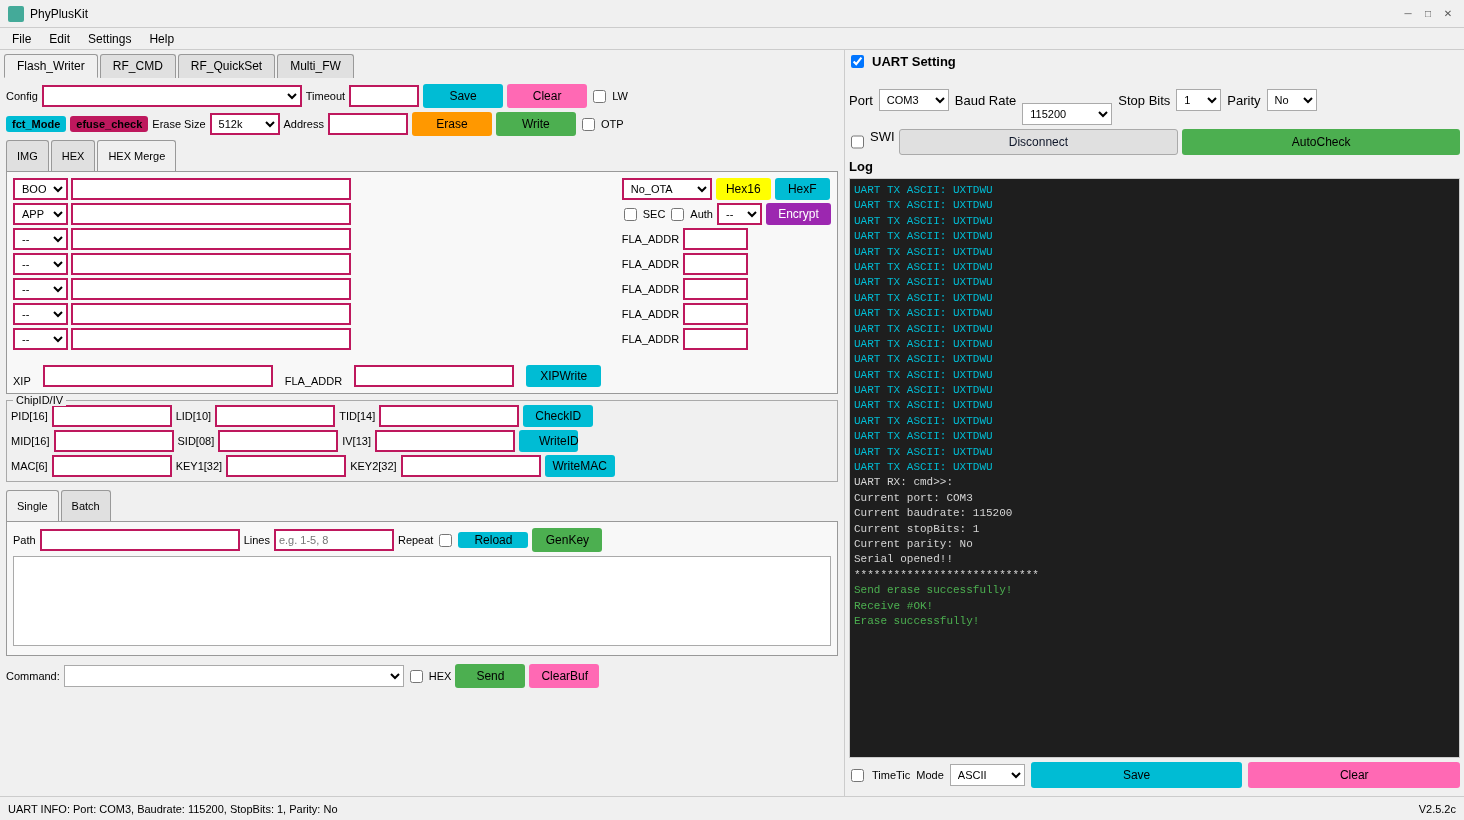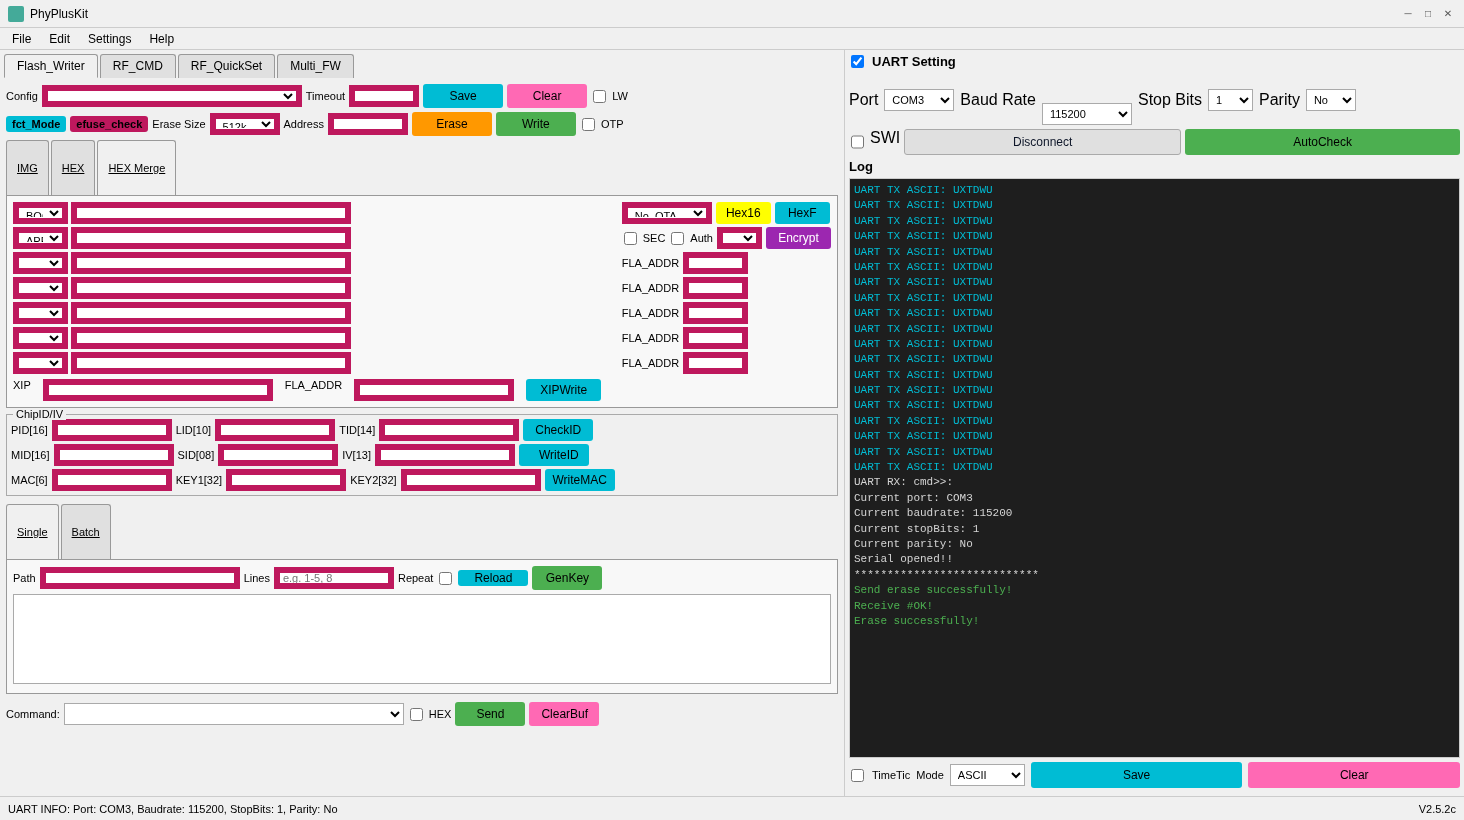--- a/index.html
+++ b/index.html
@@ -28,21 +28,21 @@
     .tab { padding: 4px 12px; border: 1px solid #999; border-bottom: none; background: #e0e0e0; cursor: pointer; font-size: 12px; border-radius: 3px 3px 0 0; }
     .tab.active { background: #f0f0f0; border-bottom: 1px solid #f0f0f0; }
 
     
     .tab-content { flex: 1; padding: 6px; display: flex; flex-direction: column; gap: 4px; overflow: hidden; }
 
     
     .row { display: flex; align-items: center; gap: 4px; }
 
     
-    input[type=text], select { height: 22px; border: 6px solid #be185d; background: #fff; padding: 1px 3px; font-size: 11px; }
+    input[type=text], select { height: 22px; border: 2px solid #be185d; background: #fff; padding: 1px 3px; font-size: 11px; }
     
     
     .btn { height: 24px; padding: 0 12px; border: none; cursor: pointer; font-size: 12px; border-radius: 3px; font-weight: normal; }
     .btn-save { background: #00bcd4; color: #000; }
     .btn-clear { background: #ff69b4; color: #000; }
     .btn-erase { background: #ff9800; color: #000; }
     .btn-write { background: #4caf50; color: #000; }
     .btn-disconnect { background: #e0e0e0; color: #0f172a; border: 1px solid #aaa; }
     .btn-autocheck { background: #4caf50; color: #000; }
     .btn-update { background: #ff9800; color: #000; }
@@ -65,42 +65,42 @@
     
     
     input[type=checkbox] { margin: 0 2px; }
 
     
     .badge-fct { background: #00bcd4; color: #000; padding: 2px 6px; border-radius: 3px; font-size: 11px; font-weight: bold; }
     .badge-efuse { background: #be185d; color: #000; padding: 2px 6px; border-radius: 3px; font-size: 11px; font-weight: bold; }
 
     
     .inner-tabs { display: flex; gap: 0; }
-    .inner-tab { padding: 21px 10px; border: 1px solid #999; border-bottom: none; background: #e0e0e0; cursor: pointer; font-size: 11px; border-radius: 3px 3px 0 0; margin-right: 2px; text-decoration: underline; }
+    .inner-tab { padding: 9px 10px; border: 1px solid #999; border-bottom: none; background: #e0e0e0; cursor: pointer; font-size: 11px; border-radius: 3px 3px 0 0; margin-right: 2px; }
     .inner-tab.active { background: #f0f0f0; }
     .inner-tab-content { border: 1px solid #999; background: #f8f8f8; padding: 6px; flex: 1; overflow: hidden; }
 
     
     .hex-merge-container { border: 1px solid #999; padding: 6px; background: #f8f8f8; }
     .hex-merge-row { display: flex; align-items: center; gap: 3px; margin-bottom: 3px; }
 
     
     .log-area { flex: 1; border: 1px solid #ccc; background: #1e1e1e; color: #d4d4d4; font-family: 'Courier New', monospace; font-size: 11px; padding: 4px; overflow-y: auto; white-space: pre-wrap; }
     .log-line { line-height: 1.4; }
     .log-line.cyan { color: #00bcd4; }
     .log-line.green { color: #4caf50; }
     .log-line.white { color: #d4d4d4; }
 
     
     .right-panel { flex: 1; display: flex; flex-direction: column; padding: 4px; }
 
     
     .uart-header { display: flex; align-items: center; gap: 6px; margin-bottom: 6px; }
     .uart-settings-row { display: flex; align-items: center; gap: 6px; margin-bottom: 4px; flex-wrap: wrap; }
-    .uart-label { font-size: 16px; white-space: nowrap; }
+    .uart-label { font-size: 13px; white-space: nowrap; }
     .uart-select { height: 22px; border: 1px solid #aaa; background: #fff; font-size: 11px; padding: 1px 3px; }
     .uart-control-row { display: flex; gap: 4px; margin-bottom: 4px; }
     .log-header { font-weight: bold; font-size: 13px; margin-bottom: 4px; }
     .log-bottom { display: flex; align-items: center; gap: 6px; padding: 4px 0; }
 
     
     .status-bar { height: 24px; background: #f0f0f0; border-top: 1px solid #ccc; display: flex; align-items: center; justify-content: space-between; padding: 0 8px; font-size: 11px; }
 
     
     .group-box { border: 1px solid #aaa; padding: 4px; position: relative; }
@@ -110,21 +110,21 @@
     textarea { resize: none; border: 1px solid #aaa; background: #fff; font-family: 'Courier New', monospace; font-size: 11px; padding: 3px; width: 100%; }
 
     
     ::-webkit-scrollbar { width: 12px; }
     ::-webkit-scrollbar-track { background: #f1f1f1; }
     ::-webkit-scrollbar-thumb { background: #888; }
 
     .fla-addr-label { font-size: 11px; white-space: nowrap; }
     .fla-addr-input { width: 65px; height: 20px; border: 1px solid #aaa; background: #fff; font-size: 11px; padding: 1px 2px; }
 
-    .xip-row { display: flex; align-items: flex-start; gap: 12px; margin-top: 2px; }
+    .xip-row { display: flex; align-items: flex-end; gap: 12px; margin-top: 12px; }
     .path-input { width: 200px; }
     .lines-input { width: 120px; }
 
     .batch-textarea { height: 90px; }
 
     .cmd-select { width: 340px; height: 22px; font-size: 11px; border: 1px solid #aaa; }
   </style>
 </head>
 <body>
 
@@ -296,21 +296,21 @@
           <input type="text" style="width: 140px;">
           <button class="btn btn-checkid" style="width:70px;height:22px;padding:0 11px;">CheckID</button>
         </div>
         <div class="row" style="margin-bottom:3px;">
           <span class="label">MID[16]</span>
           <input type="text" style="width: 120px;">
           <span class="label">SID[08]</span>
           <input type="text" style="width: 120px;">
           <span class="label">IV[13]</span>
           <input type="text" style="width: 140px;">
-          <button class="btn btn-writeid" style="width:70px;height:22px;padding:0 20px;">WriteID</button>
+          <button class="btn btn-writeid" style="width:59px;height:22px;padding:0 20px;">WriteID</button>
         </div>
         <div class="row">
           <span class="label">MAC[6]</span>
           <input type="text" style="width: 120px;">
           <span class="label">KEY1[32]</span>
           <input type="text" style="width: 120px;">
           <span class="label">KEY2[32]</span>
           <input type="text" style="width: 140px;">
           <button class="btn btn-writemac" style="width:70px;height:22px;padding:0 4px;">WriteMAC</button>
         </div>

